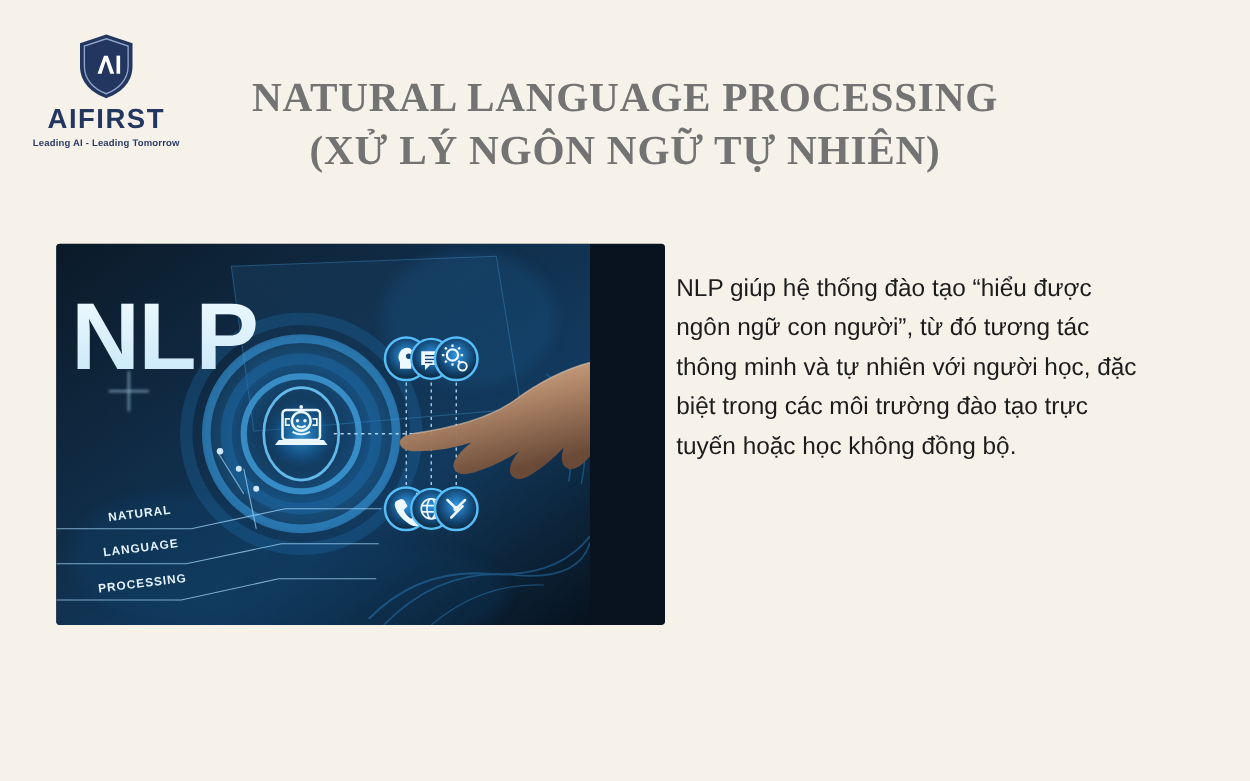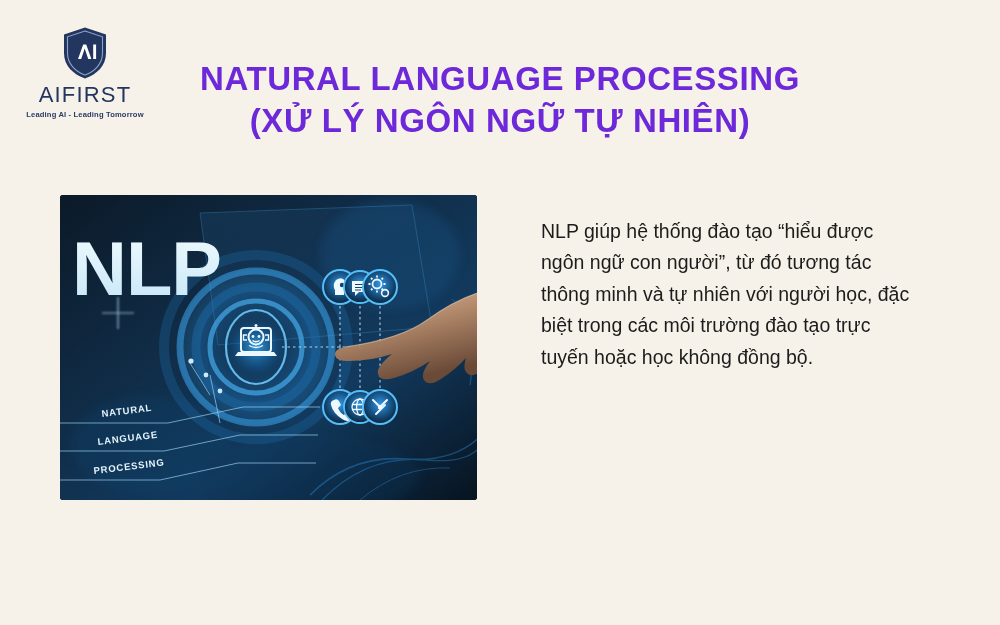--- a/index.html
+++ b/index.html
@@ -26,21 +26,21 @@
   #logo-shield {
     width: 46px;
     height: 54px;
     margin: 0 auto;
     display: block;
   }
   #logo-wordmark {
     margin-top: 4px;
     font-size: 22px;
     letter-spacing: 1.2px;
-    font-weight: 400;
+    font-weight: 700;
     color: #23365f;
     font-family: "Liberation Sans", sans-serif;
     line-height: 1;
   }
   #logo-tagline {
     margin-top: 5px;
     font-size: 7.6px;
     font-weight: bold;
     letter-spacing: 0.15px;
     color: #2a3c63;
@@ -49,35 +49,36 @@
 
   
   #title-block {
     position: absolute;
     left: 170px;
     top: 58px;
     width: 660px;
     text-align: center;
   }
   .title-line {
-    color: #6d28d9;
+    color: #737373;
     font-weight: bold;
     font-size: 33px;
     letter-spacing: 0.6px;
     line-height: 1.28;
     white-space: nowrap;
+    font-family: Liberation Serif, serif;
   }
   .title-line.sub { font-size: 33px; }
 
   
   #nlp-figure {
     position: absolute;
-    left: 60px;
+    left: 45px;
     top: 195px;
-    width: 417px;
+    width: 487px;
     height: 305px;
     border-radius: 3px;
     overflow: hidden;
     background: #08131f;
   }
   #nlp-canvas { display: block; width: 427px; height: 305px; }
 
   
   #body-copy {
     position: absolute;

